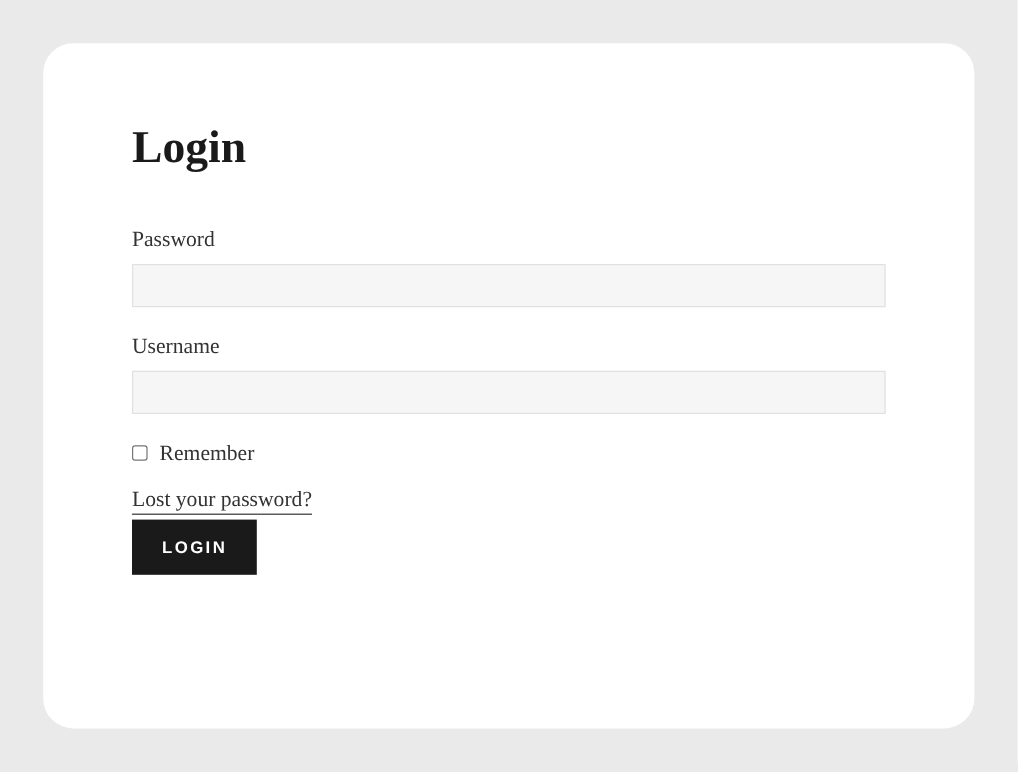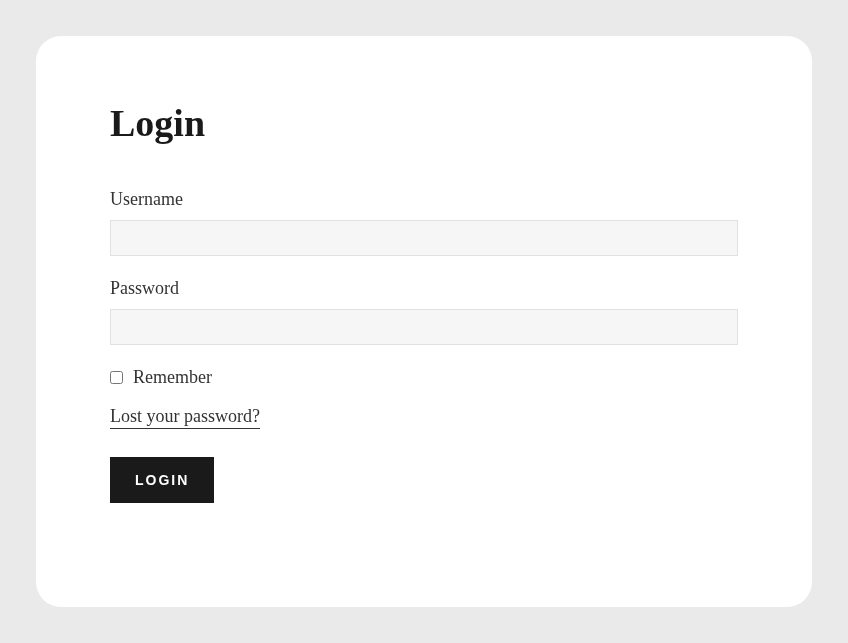--- a/index.html
+++ b/index.html
@@ -63,21 +63,21 @@
       font-family: Georgia, 'Times New Roman', serif;
       cursor: pointer;
     }
     .lost-password-link {
       display: inline-block;
       font-size: 18px;
       color: #333;
       text-decoration: none;
       border-bottom: 1px solid #333;
       padding-bottom: 1px;
-      margin-bottom: 28px;
+      margin-bottom: 4px;
       font-family: Georgia, 'Times New Roman', serif;
     }
     .login-button {
       background: #1a1a1a;
       color: #ffffff;
       border: none;
       font-size: 14px;
       font-weight: bold;
       letter-spacing: 2px;
       padding: 15px 25px;
@@ -88,27 +88,27 @@
     }
   </style>
 </head>
 <body>
 
 <div class="card">
   <h1 class="page-title">Login</h1>
 
   <form>
     <div class="form-group">
-      <label class="form-label">Username</label>
-      <input type="text" class="form-input" value="" style="">
+      <label class="form-label">Password</label>
+      <input type="password" class="form-input" value="" style="">
     </div>
 
     <div class="form-group">
-      <label class="form-label">Password</label>
-      <input type="password" class="form-input" value="" style="">
+      <label class="form-label">Username</label>
+      <input type="text" class="form-input" value="" style="">
     </div>
 
     <div class="checkbox-row">
       <input type="checkbox" class="checkbox-input" id="remember-cb" style="">
       <label class="checkbox-label" for="remember-cb">Remember</label>
     </div>
 
     <a href="#" class="lost-password-link">Lost your password?</a>
 
     <button type="submit" class="login-button">LOGIN</button>

